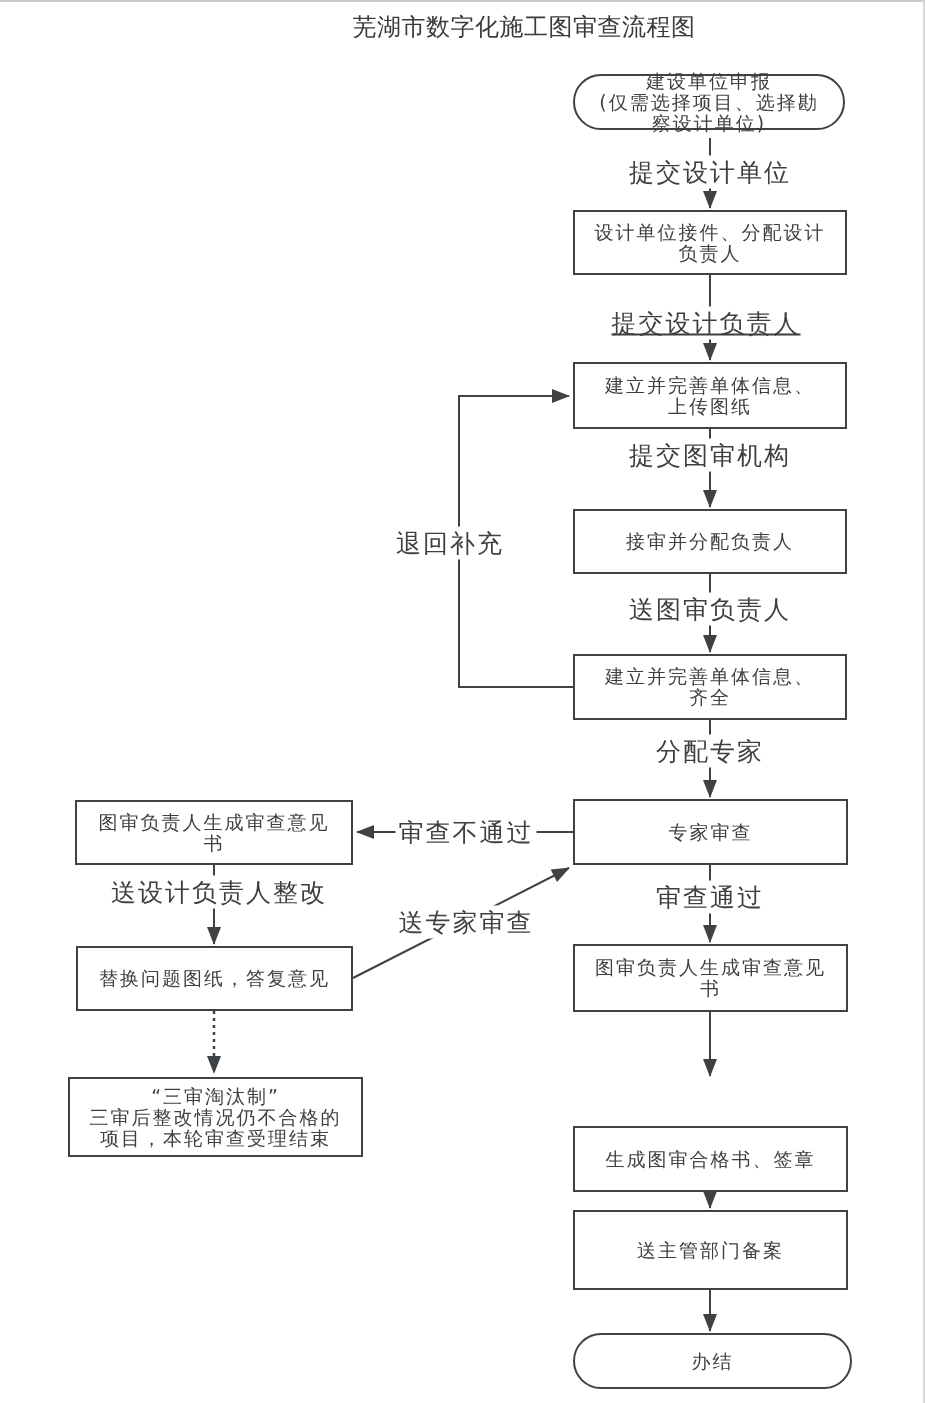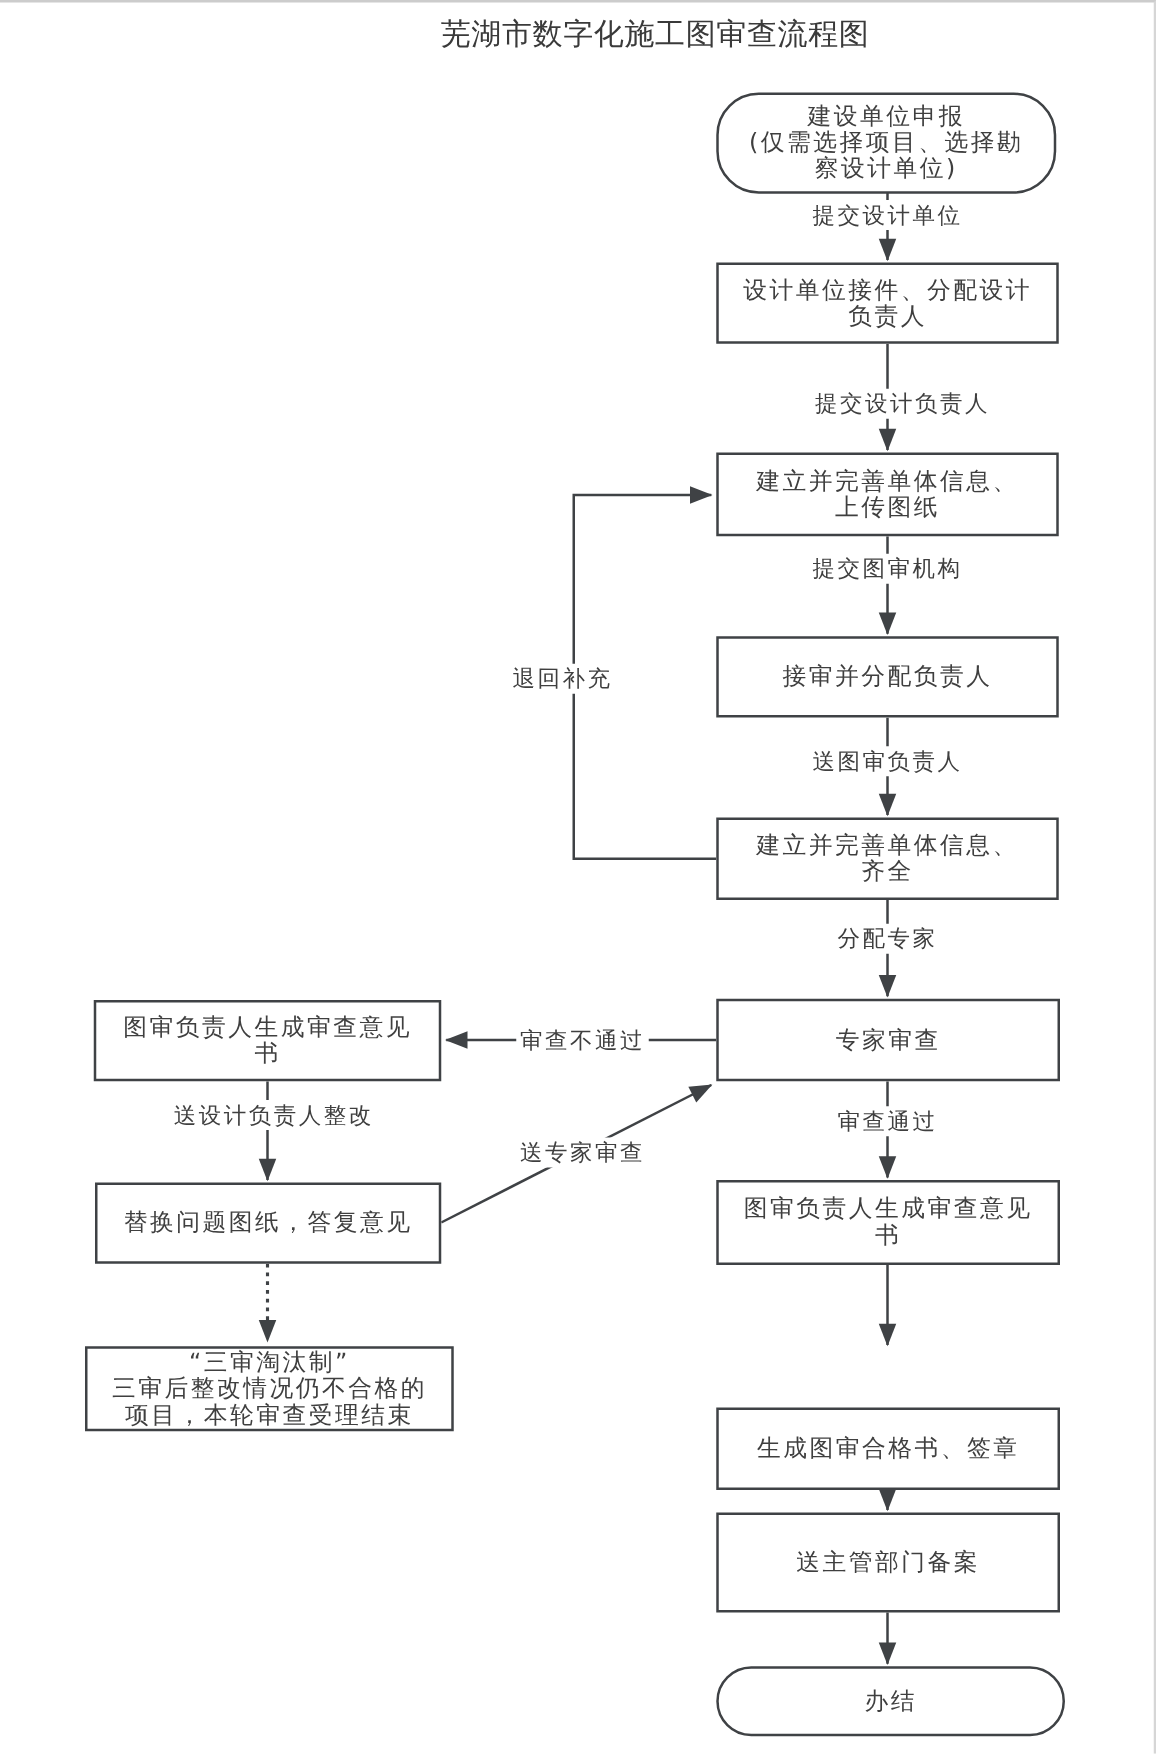--- a/index.html
+++ b/index.html
@@ -43,21 +43,21 @@
     line-height:21px;
     color:#3f3f3f;
   }
   .terminator{border-radius:34px;}
   .edge-label{
     position:absolute;
     transform:translate(-50%,-50%);
     background:#ffffff;
     padding:0 3px;
     white-space:nowrap;
-    font-size:18px;
+    font-size:25px;
     letter-spacing:2px;
     color:#3f3f3f;
   }
 </style>
 </head>
 <body>
 
 <div class="page">
 
   <div class="title">芜湖市数字化施工图审查流程图</div>
@@ -77,21 +77,21 @@
     <line x1="573" y1="830" x2="357" y2="830" marker-end="url(#arrow)"></line>
     <line x1="214" y1="863" x2="214" y2="942" marker-end="url(#arrow)"></line>
     <line class="dotted" x1="214" y1="1009" x2="214" y2="1071" marker-end="url(#arrow)"></line>
     <line x1="353" y1="976" x2="569" y2="866" marker-end="url(#arrow)"></line>
     <line x1="710" y1="863" x2="710" y2="940" marker-end="url(#arrow)"></line>
     <line x1="710" y1="1010" x2="710" y2="1074" marker-end="url(#arrow)"></line>
     <line x1="710" y1="1142" x2="710" y2="1206" marker-end="url(#arrow)"></line>
     <line x1="710" y1="1274" x2="710" y2="1329" marker-end="url(#arrow)"></line>
   </svg>
 
-  <div class="node terminator" style="left:573px;top:72px;width:272px;height:81px;">建设单位申报
+  <div class="node terminator" style="left:573px;top:72px;width:272px;height:56px;">建设单位申报
 (仅需选择项目、选择勘
 察设计单位)</div>
 
   <div class="node" style="left:573px;top:208px;width:274px;height:65px;">设计单位接件、分配设计
 负责人</div>
 
   <div class="node" style="left:573px;top:360px;width:274px;height:67px;">建立并完善单体信息、
 上传图纸</div>
 
   <div class="node" style="left:573px;top:507px;width:274px;height:65px;">接审并分配负责人</div>
@@ -99,35 +99,35 @@
   <div class="node" style="left:573px;top:652px;width:274px;height:66px;">建立并完善单体信息、
 齐全</div>
 
   <div class="node" style="left:573px;top:797px;width:275px;height:66px;">专家审查</div>
 
   <div class="node" style="left:75px;top:798px;width:278px;height:65px;">图审负责人生成审查意见
 书</div>
 
   <div class="node" style="left:76px;top:944px;width:277px;height:65px;">替换问题图纸，答复意见</div>
 
-  <div class="node" style="left:68px;top:1075px;width:295px;height:68px;">“三审淘汰制”
+  <div class="node" style="left:68px;top:1075px;width:295px;height:80px;">“三审淘汰制”
 三审后整改情况仍不合格的
 项目，本轮审查受理结束</div>
 
   <div class="node" style="left:573px;top:942px;width:275px;height:68px;">图审负责人生成审查意见
 书</div>
 
   <div class="node" style="left:573px;top:1076px;width:275px;height:66px;margin-top:48px;">生成图审合格书、签章</div>
 
   <div class="node" style="left:573px;top:1208px;width:275px;height:80px;">送主管部门备案</div>
 
   <div class="node terminator" style="left:573px;top:1331px;width:279px;height:56px;text-align:center;">办结</div>
 
   <span class="edge-label" style="left:710px;top:170px;">提交设计单位</span>
-  <span class="edge-label" style="left:722px;top:321px;">提交设计负责人</span>
+  <span class="edge-label" style="left:706px;top:321px;text-decoration:underline;">提交设计负责人</span>
   <span class="edge-label" style="left:710px;top:453px;">提交图审机构</span>
   <span class="edge-label" style="left:710px;top:607px;">送图审负责人</span>
   <span class="edge-label" style="left:710px;top:749px;">分配专家</span>
   <span class="edge-label" style="left:450px;top:541px;">退回补充</span>
   <span class="edge-label" style="left:466px;top:830px;">审查不通过</span>
   <span class="edge-label" style="left:219px;top:890px;">送设计负责人整改</span>
   <span class="edge-label" style="left:466px;top:920px;">送专家审查</span>
   <span class="edge-label" style="left:710px;top:895px;">审查通过</span>
 
 </div>

